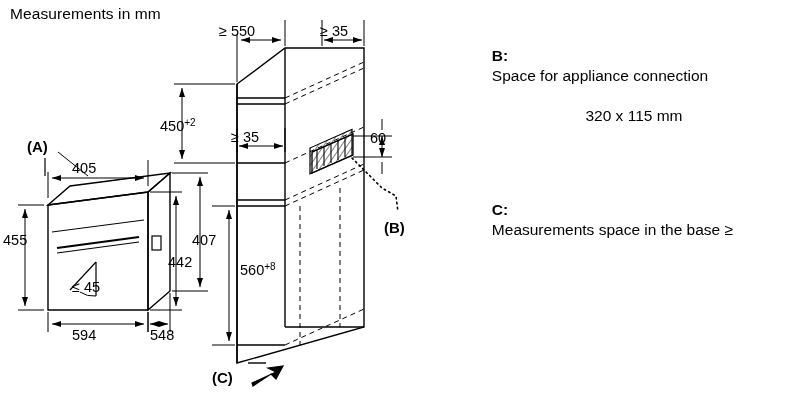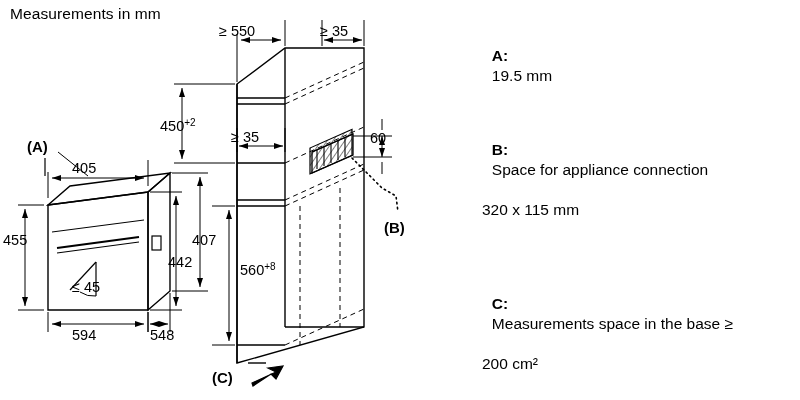--- a/index.html
+++ b/index.html
@@ -45,20 +45,21 @@
   .legend-item {
     margin-bottom: 14px;
     white-space: pre-wrap;
   }
   .legend-item b {
     font-weight: bold;
   }
   .legend-line2 {
     display: block;
     padding-left: 16px;
+    text-align: center;
   }
   text {
     font-family: "Liberation Sans", sans-serif;
     fill: #000000;
   }
   .dimtext {
     font-size: 14.5px;
   }
   .dimtext-b {
     font-size: 15px;
@@ -254,28 +255,23 @@
     <g stroke="#000" stroke-width="1" fill="none">
       <path d="M235,206 L212,206"></path>
       <path d="M235,345 L212,345"></path>
       <path d="M229,210 L229,341" marker-start="url(#arrStart)" marker-end="url(#arrEnd)"></path>
     </g>
     <text class="dimtext" x="240" y="275"><tspan>560</tspan><tspan class="supsm" dy="-5">+8</tspan></text>
   </svg>
 
   <div class="legend">
     <div class="legend-item">
-      <b>A:</b>
-      <span>19.5 mm</span>
-    </div>
-    <div class="legend-item">
       <b>B:</b>
       <span>Space for appliance connection</span>
       <span class="legend-line2">320 x 115 mm</span>
     </div>
     <div class="legend-item">
       <b>C:</b>
       <span>Measurements space in the base ≥</span>
-      <span class="legend-line2">200 cm²</span>
     </div>
   </div>
 
 </div>
 
 </body></html>

